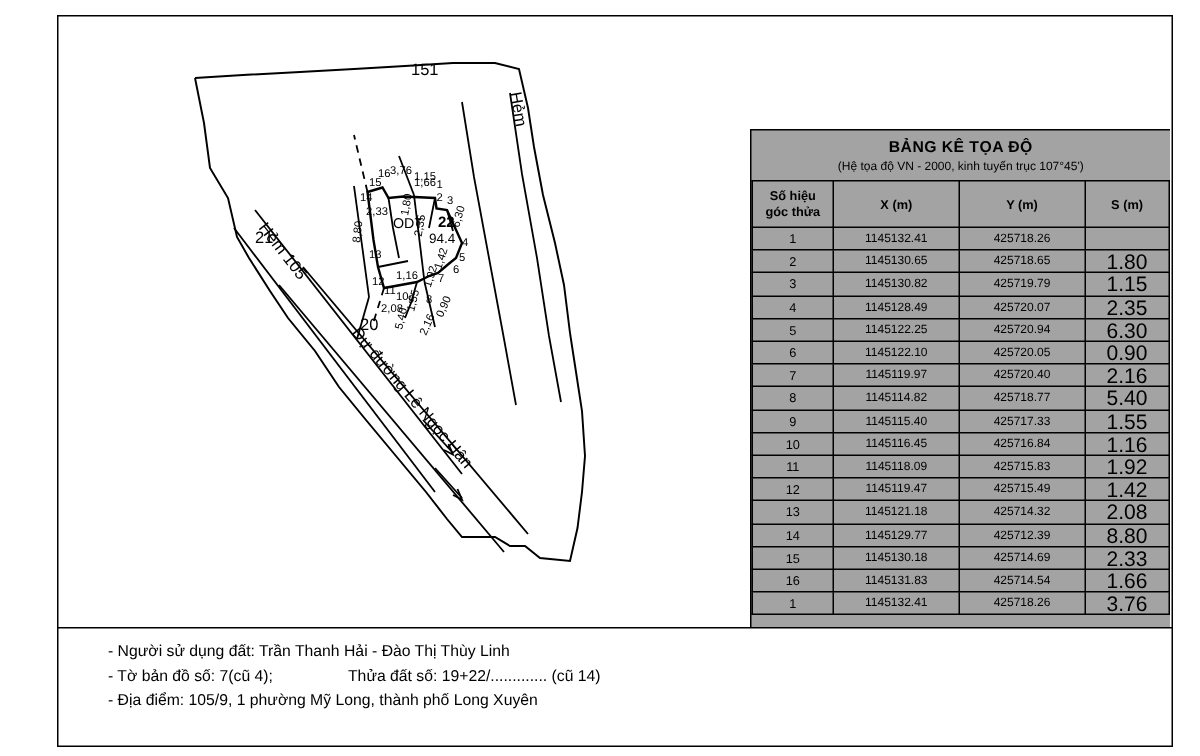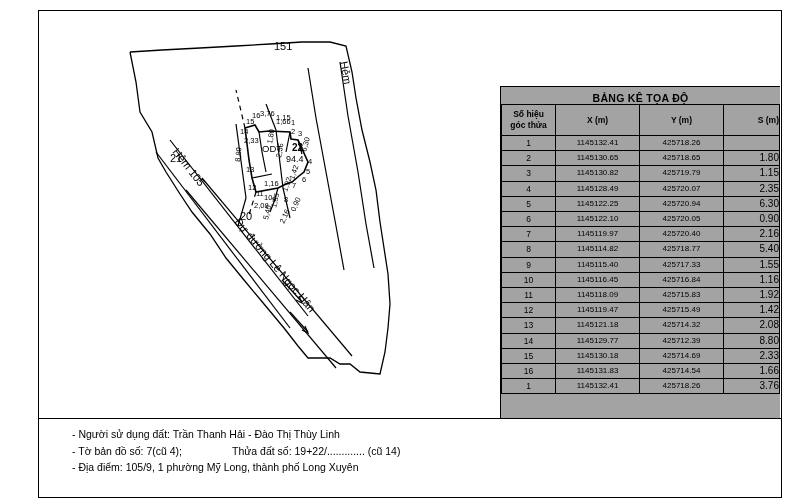--- a/index.html
+++ b/index.html
@@ -83,22 +83,22 @@
   }
   table.coords thead th {
     font-weight: bold;
     font-size: 8.5px;
     height: 30px;
     line-height: 11px;
   }
   table.coords th.idx, table.coords td.idx { width: 54px; }
   table.coords th.xc,  table.coords td.xc  { width: 84px; }
   table.coords th.yc,  table.coords td.yc  { width: 84px; }
-  table.coords th.sc,  table.coords td.sc  { width: 56px; text-align: right; }
-  table.coords td.sc { font-size: 10px; }
+  table.coords th.sc,  table.coords td.sc  { width: 56px; }
+  table.coords td.sc { font-size: 14px; }
   table.coords td.idx { font-size: 8.5px; }
 
   
   .divider {
     position: absolute;
     left: 38px;
     top: 418px;
     width: 744px;
     border-top: 1.2px solid #000;
   }
@@ -226,20 +226,21 @@
         <text transform="translate(228,208) rotate(-76)">5,40</text>
         <text transform="translate(244,212) rotate(-66)">2,16</text>
         <text transform="translate(255,200) rotate(-66)">0,90</text>
         <text x="236" y="108">1,15</text>
       </g>
     </svg>
   </div>
 
   <div class="coord-table">
     <div class="ct-title">BẢNG KÊ TỌA ĐỘ</div>
+    <div class="ct-sub">(Hệ tọa độ VN - 2000, kinh tuyến trục 107°45')</div>
     <table class="coords">
       <thead>
         <tr>
           <th class="idx">
             <div>Số hiệu</div>
             <div>góc thửa</div>
           </th>
           <th class="xc">X (m)</th>
           <th class="yc">Y (m)</th>
           <th class="sc">S (m)</th>

